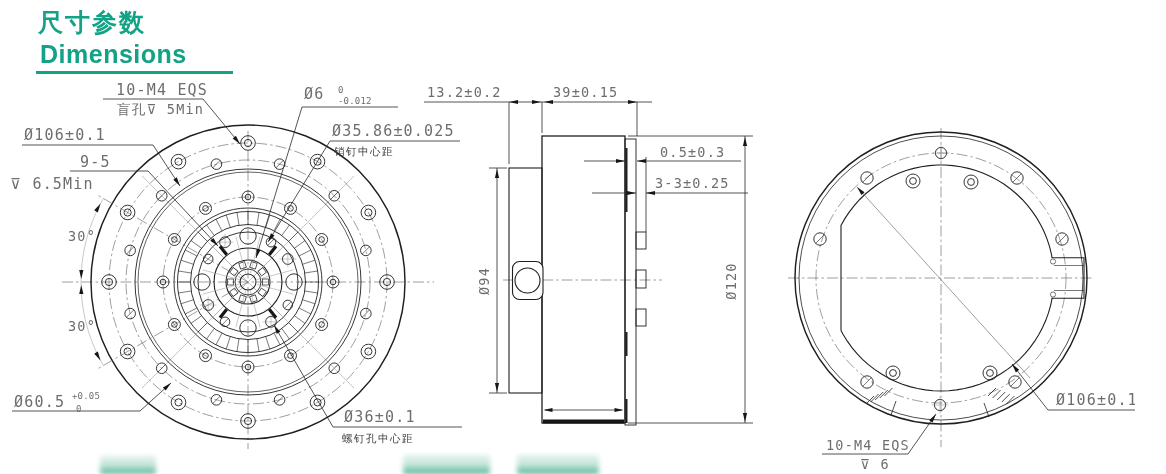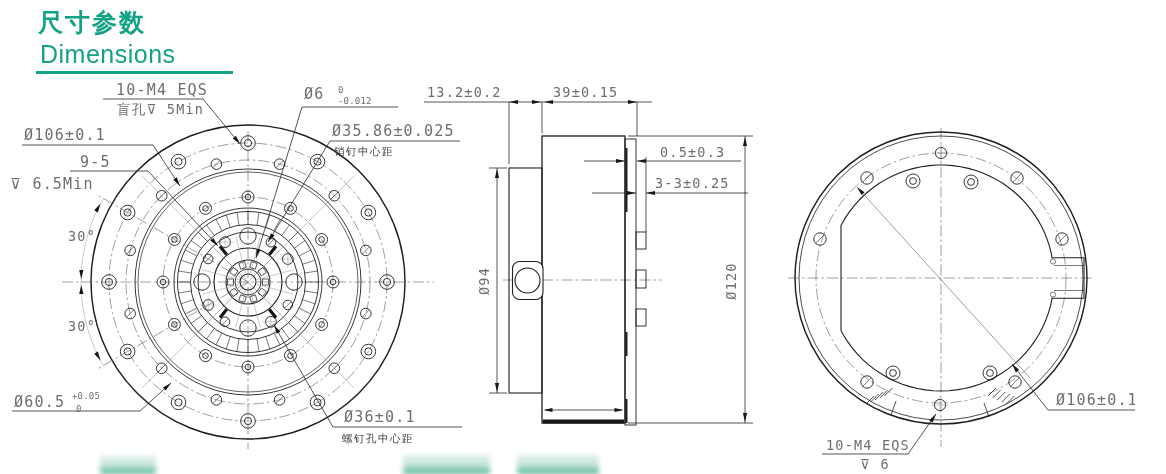--- a/index.html
+++ b/index.html
@@ -1,20 +1,20 @@
 <!DOCTYPE html>
 <html style="--accent: #12a285; --blurgreen: #31a884;"><head>
 <meta charset="utf-8">
 <style>
   html,body{margin:0;padding:0;background:#fff;}
   .stage{position:relative;width:1135px;height:474px;background:#fff;overflow:hidden;
          font-family:"Liberation Sans","DejaVu Sans",sans-serif;border-radius:13px;}
   .title-zh{position:absolute;left:38px;top:6px;font-size:25px;font-weight:700;
             color:var(--accent,#12a285);letter-spacing:2px;font-family:"DejaVu Sans",sans-serif;}
-  .title-en{position:absolute;left:40px;top:40px;font-size:25px;font-weight:400;
+  .title-en{position:absolute;left:40px;top:40px;font-size:25px;font-weight:700;
             color:var(--accent,#12a285);letter-spacing:.5px;}
   .title-underline{position:absolute;left:36px;top:71px;width:197px;height:3px;
             background:var(--accent,#12a285);}
   svg.drawing{position:absolute;left:0;top:0;}
   
   .ln{fill:none;stroke:#1f1f1f;stroke-width:.9}
   .lnf{fill:#fff;stroke:#1f1f1f;stroke-width:1.1}
   .lw6{stroke-width:.6}.lw7{stroke-width:.7}.lw8{stroke-width:.8}
   .lw11{stroke-width:1.1}.lw13{stroke-width:1.3}.lw14{stroke-width:1.45}.lw22{stroke-width:2.2}
   .thin{fill:none;stroke:#9a9a9a;stroke-width:.55}

